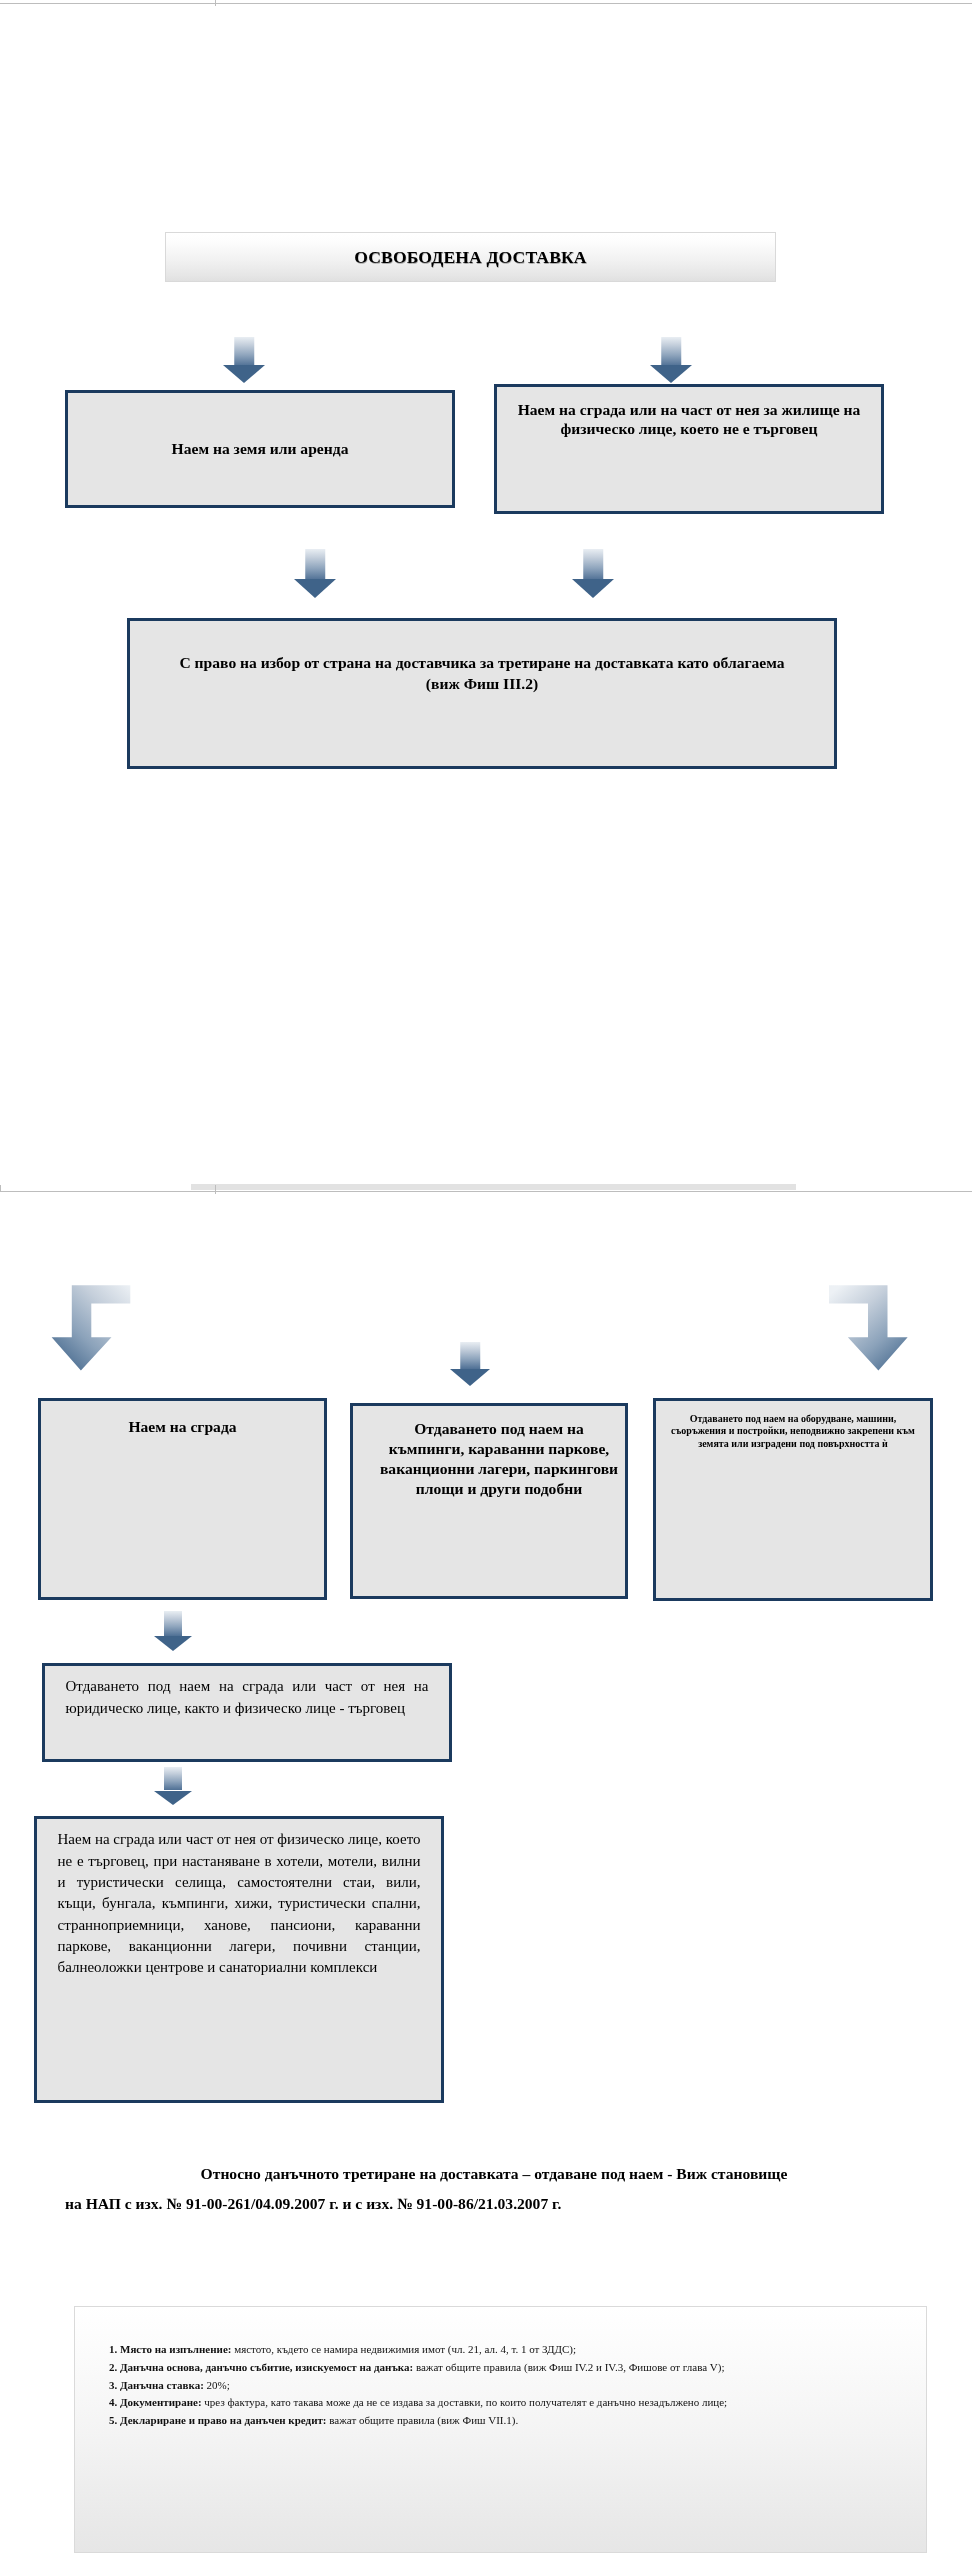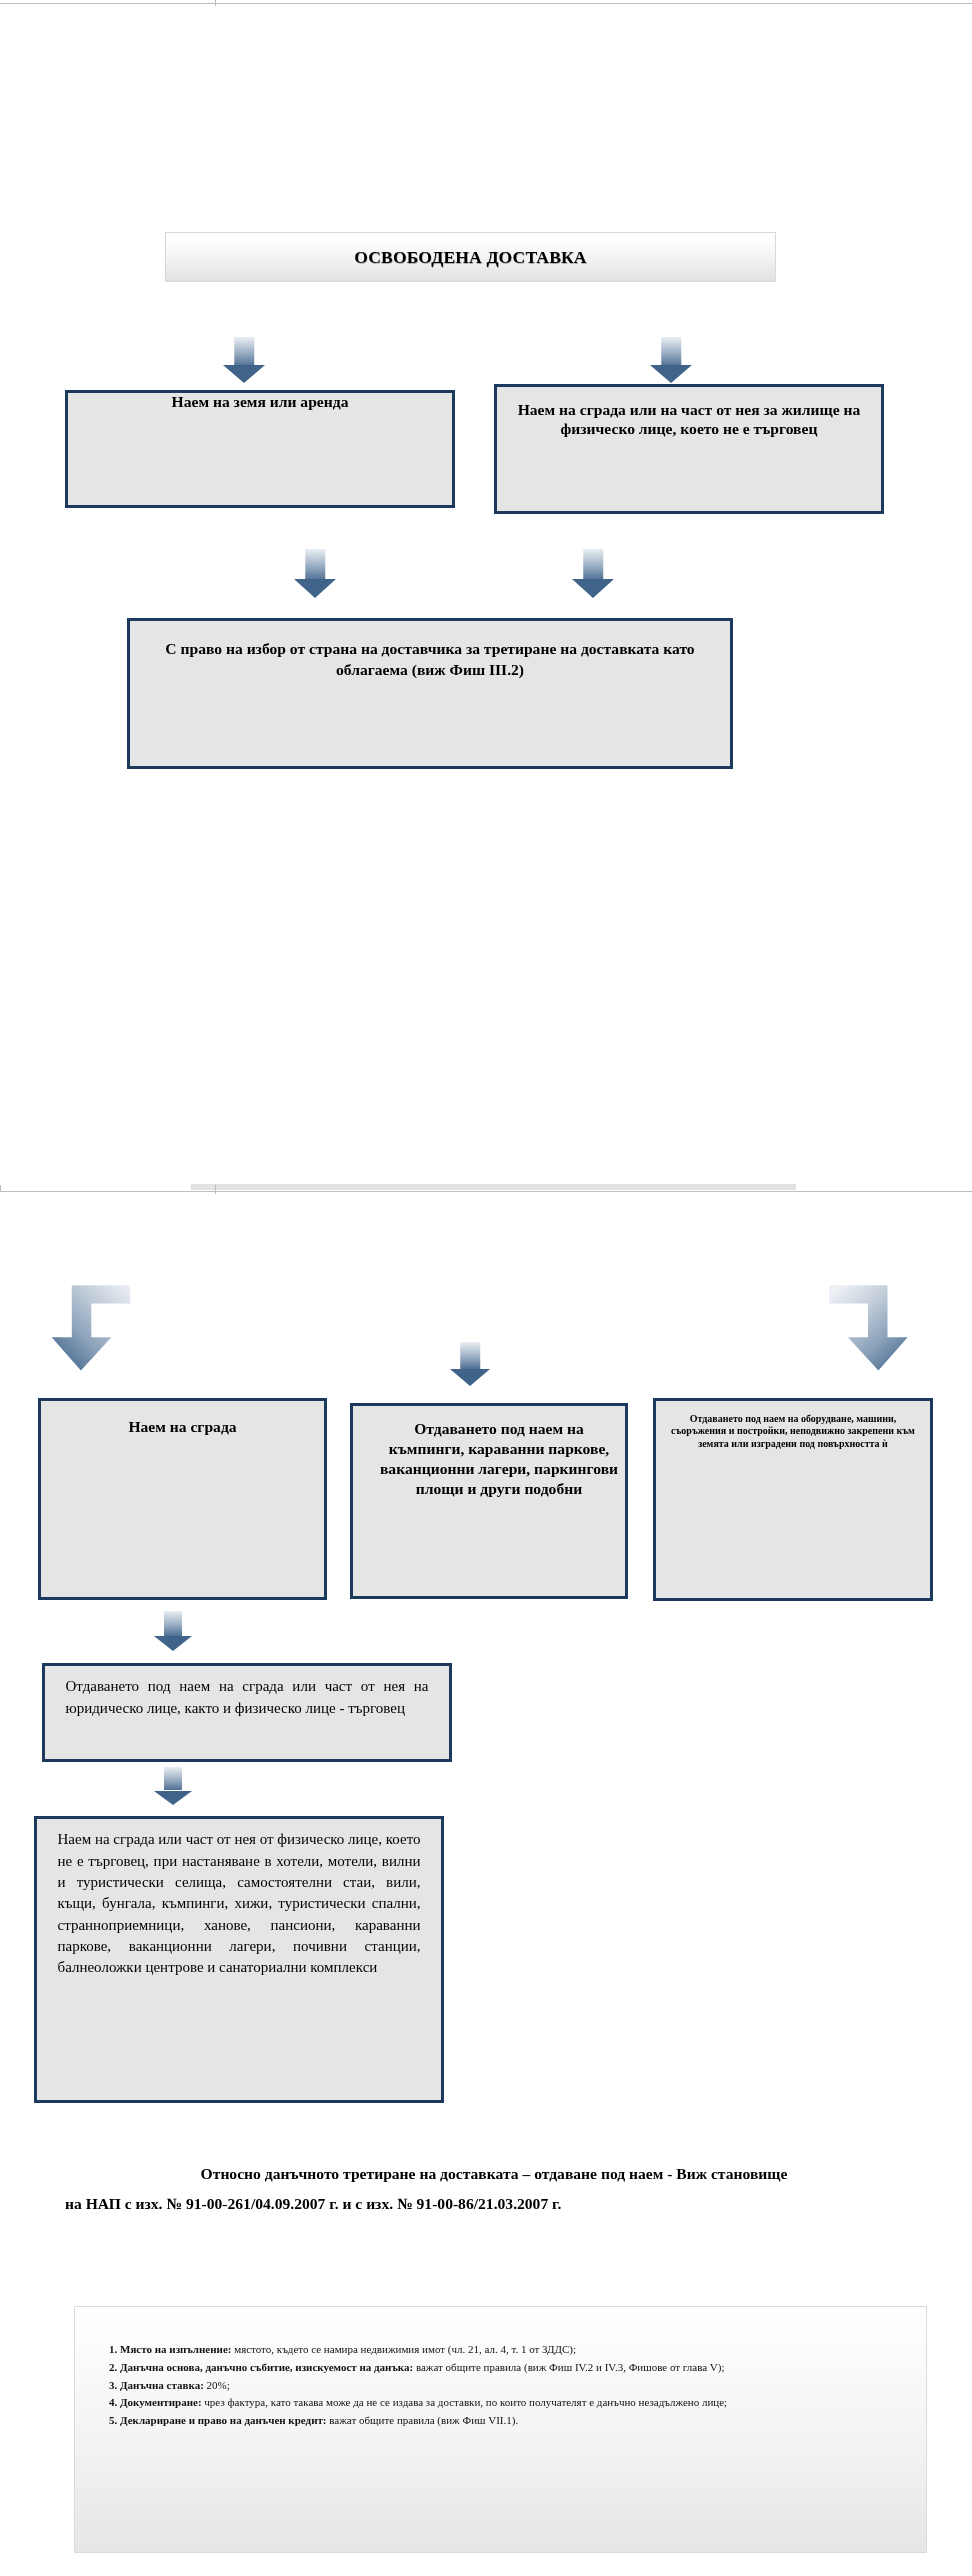--- a/index.html
+++ b/index.html
@@ -53,21 +53,21 @@
 
   
   .nbox {
     position: absolute;
     background: #e5e5e5;
     border: 3.9px solid #1b3a5e;
     display: flex;
     align-items: flex-start;
     justify-content: center;
   }
-  .nbox.center-v { }
+  .nbox.center-v { align-items: center; }
   .nbox .txt {
     font-weight: bold;
     color: #000;
     text-align: center;
     line-height: 1.18;
     padding: 0 6.5px;
   }
   .nbox .txt.justify {
     text-align: justify;
     text-align-last: left;
@@ -158,21 +158,21 @@
 
   <div class="arrow-down" style="left:294px; top:549px; width:42px; height:49px;">
     <div class="shaft" style="width:19.5px; height:31px;"></div>
     <div class="head" style="border-left-width:21px; border-right-width:21px; border-top-width:19.5px;"></div>
   </div>
   <div class="arrow-down" style="left:572px; top:549px; width:42px; height:49px;">
     <div class="shaft" style="width:19.5px; height:31px;"></div>
     <div class="head" style="border-left-width:21px; border-right-width:21px; border-top-width:19.5px;"></div>
   </div>
 
-  <div class="nbox" style="left:127px; top:618px; width:606px; height:151px; padding-top:17px;">
+  <div class="nbox" style="left:127px; top:618px; width:710px; height:151px; padding-top:31px;">
     <div class="txt" style="font-size:15.6px; max-width:637px; line-height:1.35;">С право на избор от страна на доставчика за третиране на доставката като облагаема (виж Фиш III.2)</div>
   </div>
 
   <div class="page-band" style="left:191px; top:1184px; width:605px;"></div>
   <div class="page-rule" style="top:1191px;"></div>
   <div class="page-rule-tick" style="left:0px; top:1185px; height:6.5px;"></div>
   <div class="page-rule-tick" style="left:215px; top:1185px; height:9px;"></div>
 
   <div class="elbow" style="left:51px; top:1284px; width:104px; height:104px;">
     <svg width="104" height="104" viewBox="0 0 160 160">

